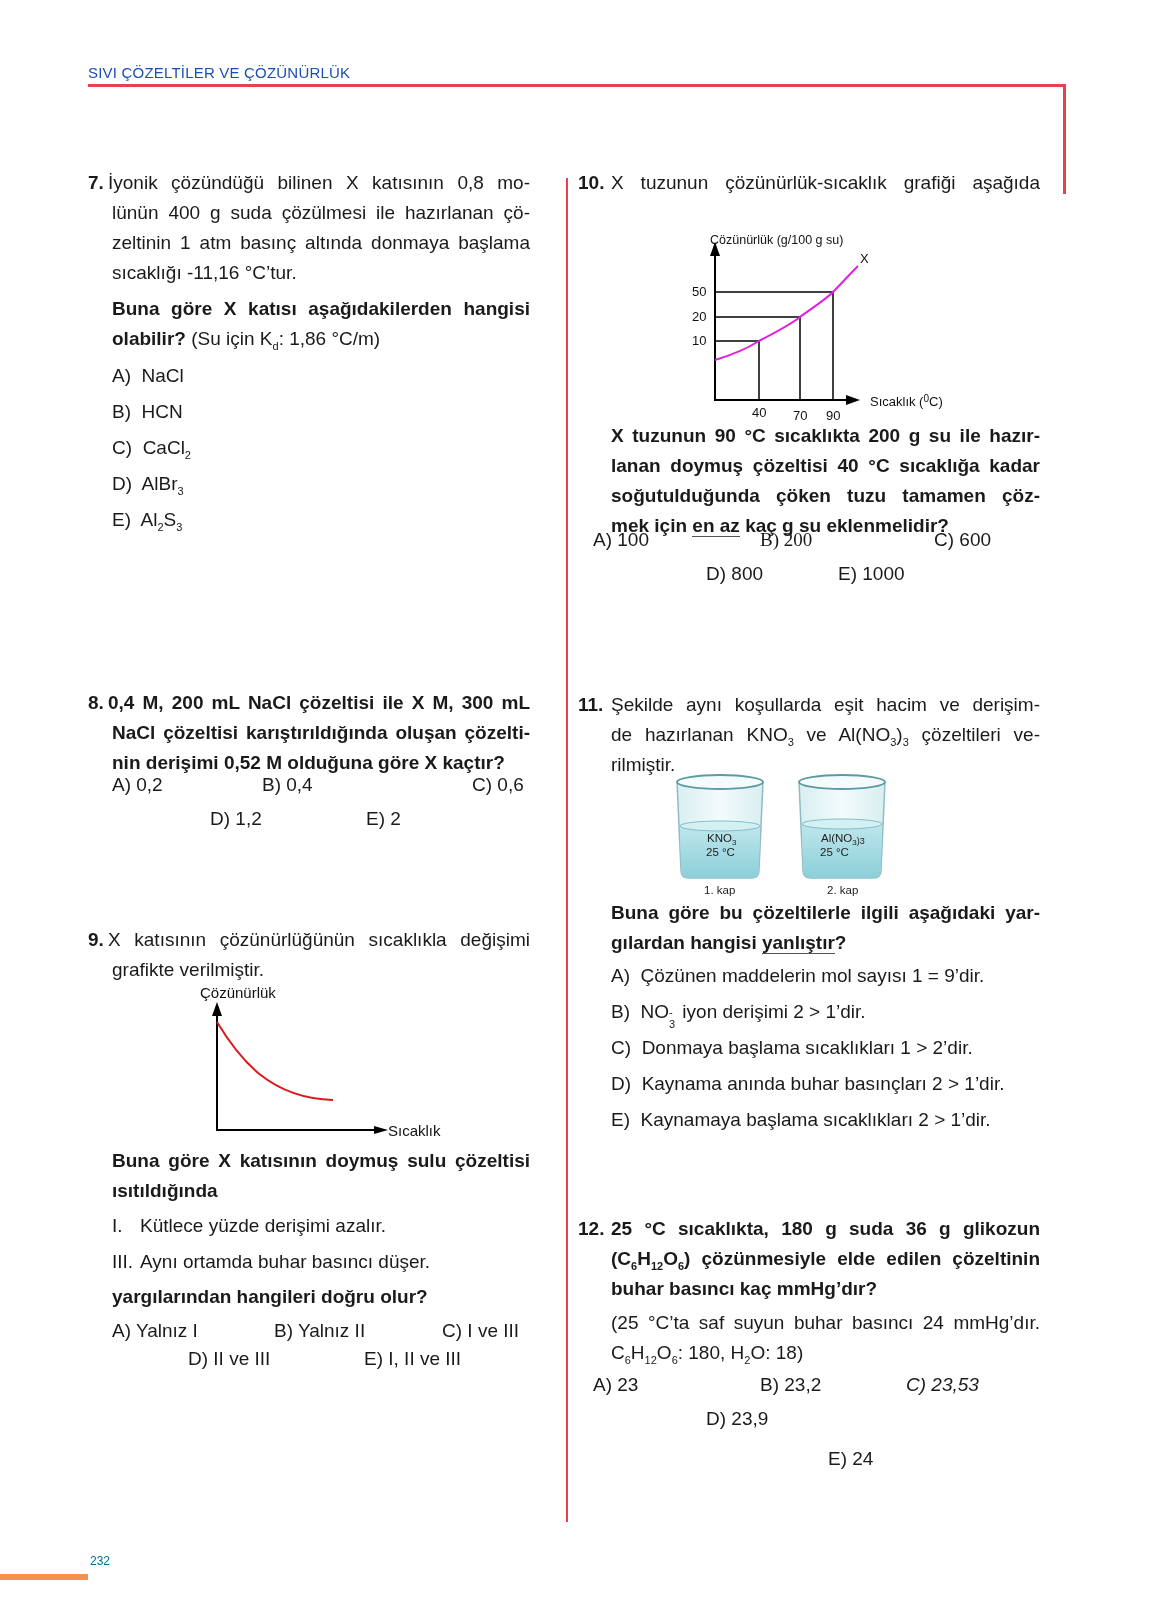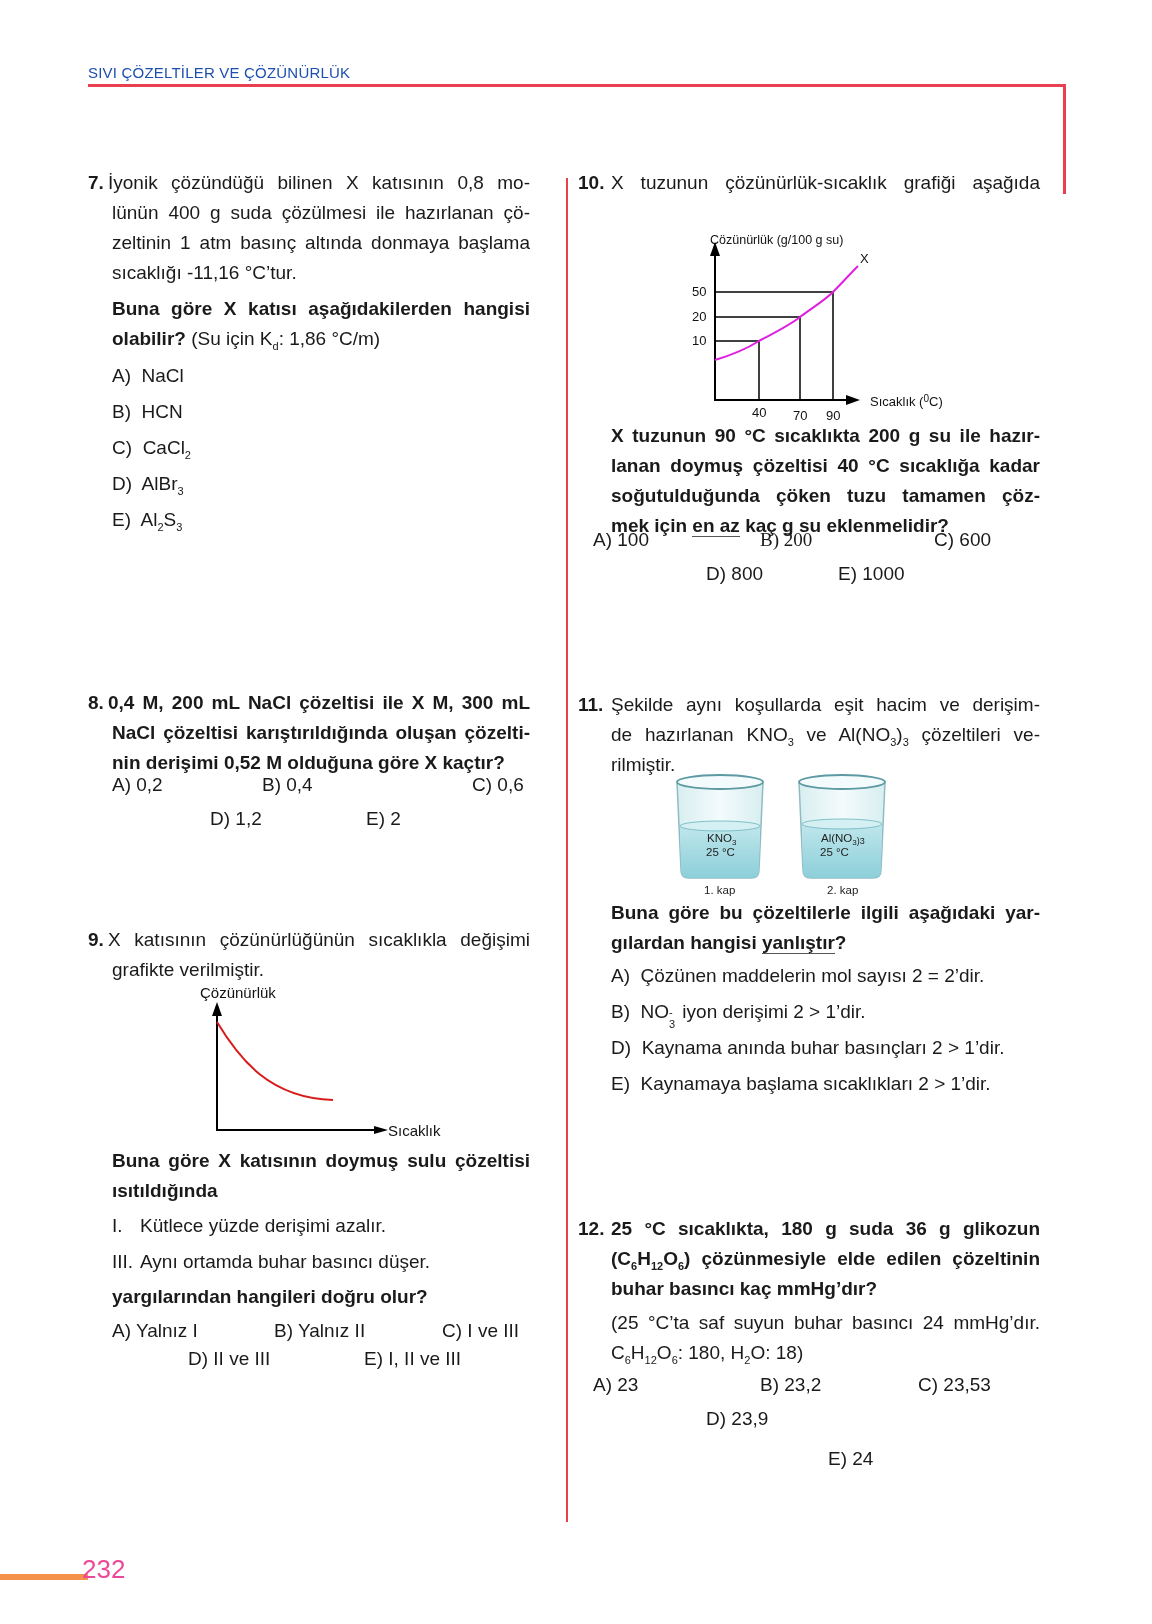--- a/index.html
+++ b/index.html
@@ -4,21 +4,21 @@
 <style>
   html, body { margin:0; padding:0; background:#ffffff; }
   body { width:1152px; height:1624px; position:relative; overflow:hidden;
          font-family:"Liberation Sans", sans-serif; color:#1a1a1a; }
   .abs { position:absolute; }
   .header-title { left:88px; top:64px; font-size:15px; color:#1d4fb0; letter-spacing:0.2px; }
   .header-rule { left:88px; top:84px; width:978px; height:3px; background:#e8404f; }
   .header-right-rule { left:1063px; top:84px; width:3px; height:110px; background:#e8404f; }
   .col-divider { left:566px; top:178px; width:2px; height:1344px; background:#e8404f; }
   .footer-bar { left:0; top:1574px; width:88px; height:6px; background:#f5914a; }
-  .page-num { left:82px; top:1554px; font-size:26px; color:#ec4899; }
+  .page-num { left:90px; top:1554px; font-size:12px; color:#0369a1; }
 
   .q { position:absolute; font-size:19px; line-height:30px; }
   .q .line { white-space:nowrap; }
   .qnum { font-weight:bold; display:inline-block; }
   .ind { padding-left:24px; }
   .ind10 { padding-left:33px; }
   .bold { font-weight:bold; }
   .just { text-align:justify; text-align-last:justify; }
   sub, sup { font-size:11px; line-height:0; }
   .u { border-bottom:1.5px solid #555; }
@@ -180,35 +180,36 @@
     <ellipse cx="177" cy="12" rx="43" ry="7" fill="#f4fbfc" stroke="#5d9aa4" stroke-width="1.8"></ellipse>
     <text x="156" y="72" font-size="11.5" fill="#222"><tspan>Al(NO</tspan><tspan font-size="8" dy="3">3</tspan><tspan font-size="9" dy="-1">)3</tspan></text>
     <text x="155" y="86" font-size="11.5" fill="#222">25 °C</text>
     <text x="162" y="124" font-size="11.5" fill="#222">2. kap</text>
   </g>
 </svg>
 <div class="q" style="left:578px; top:898px; width:462px;">
   <div class="line just ind10 bold">Buna göre bu çözeltilerle ilgili aşağıdaki yar-</div>
   <div class="line ind10 bold"><span>gılardan hangisi </span><span class="u">yanlıştır</span><span>?</span></div>
   <div class="opt-list ind10" style="margin-top:0px;">
-    <div><span>A)</span>&nbsp; <span>Çözünen maddelerin mol sayısı 2 = 2’dir.</span></div>
+    <div><span>A)</span>&nbsp; <span>Çözünen maddelerin mol sayısı 1 = 9’dir.</span></div>
     <div><span>B)</span>&nbsp; <span>NO</span><span style="display:inline-block; position:relative; width:8px;"><sup style="position:absolute; left:0; top:-6px;">-</sup><sub style="position:absolute; left:0; top:6px;">3</sub></span><span> iyon derişimi 2 &gt; 1’dir.</span></div>
+    <div><span>C)</span>&nbsp; <span>Donmaya başlama sıcaklıkları 1 &gt; 2’dir.</span></div>
     <div><span>D)</span>&nbsp; <span>Kaynama anında buhar basınçları 2 &gt; 1’dir.</span></div>
     <div><span>E)</span>&nbsp; <span>Kaynamaya başlama sıcaklıkları 2 &gt; 1’dir.</span></div>
   </div>
 </div>
 
 <div class="q" style="left:578px; top:1214px; width:462px;">
   <div class="line just bold"><span class="qnum" style="width:33px;">12.</span><span>25 °C sıcaklıkta, 180 g suda 36 g glikozun</span></div>
   <div class="line just ind10 bold">(C<sub>6</sub>H<sub>12</sub>O<sub>6</sub><span>) çözünmesiyle elde edilen çözeltinin</span></div>
   <div class="line ind10 bold">buhar basıncı kaç mmHg’dır?</div>
   <div class="line just ind10" style="margin-top:4px;">(25 °C’ta saf suyun buhar basıncı 24 mmHg’dır.</div>
   <div class="line ind10">C<sub>6</sub>H<sub>12</sub>O<sub>6</sub><span>: 180, H</span><sub>2</sub><span>O: 18)</span></div>
   <div class="opt-row" style="margin-top:2px;">
     <span style="left:15px;">A) 23</span>
     <span style="left:182px;">B) 23,2</span>
-    <span style="left:340px;">C) 23,53</span>
+    <span style="left:328px;font-style:italic;">C) 23,53</span>
   </div>
   <div class="opt-row">
     <span style="left:128px;">D) 23,9</span>
     <span style="left:250px;margin-top:40px;">E) 24</span>
   </div>
 </div>
 
 </body></html>

